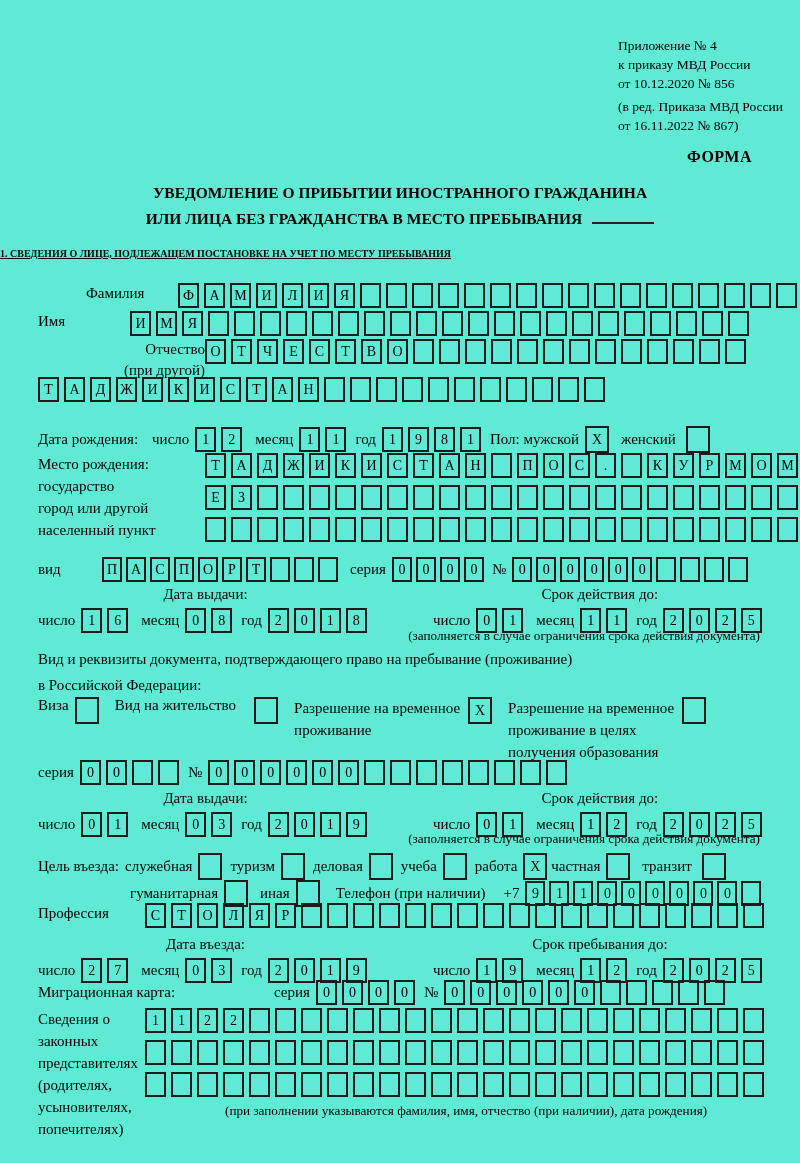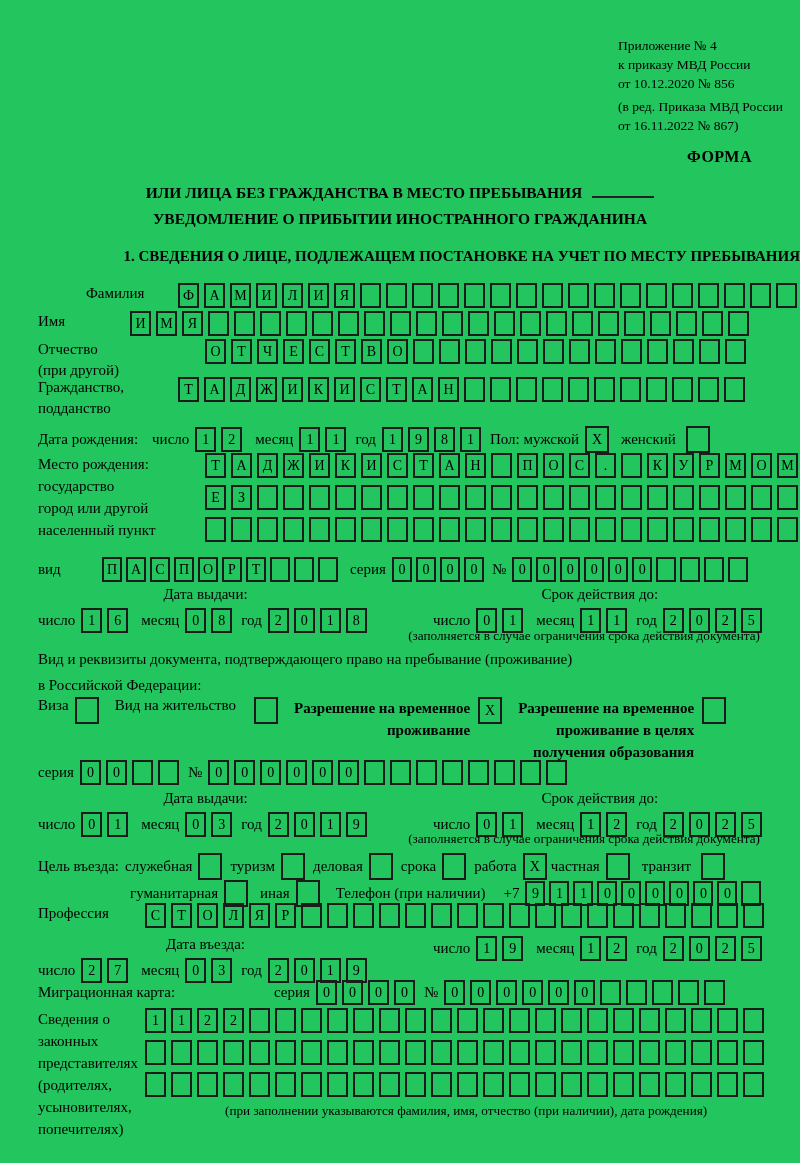--- a/index.html
+++ b/index.html
@@ -1,66 +1,66 @@
 <!DOCTYPE html>
 <html><head>
 <meta charset="utf-8">
 <style>
   * { margin:0; padding:0; box-sizing:border-box; }
   html,body { background:#fff; }
   .page {
     position:relative; width:800px; height:1163px; margin:0 auto;
-    background:#22c55e; color:#000;
+    background:#5eead4; color:#000;
     font-family:"Liberation Serif", serif; font-size:15px; overflow:hidden;
   }
   .abs { position:absolute; }
   .b { font-weight:bold; }
   .hdr { left:618px; top:36px; font-size:13.5px; line-height:19px; }
   .hdr .ed { margin-top:4px; }
   .forma { top:148px; right:48px; font-weight:bold; font-size:16px; letter-spacing:.5px; }
   .title { top:180px; left:0; width:100%; text-align:center; font-weight:bold; font-size:15.5px; line-height:26px; }
   .title .uline { display:inline-block; width:62px; border-bottom:2px solid #222; height:14px; margin-left:10px; }
-  .sech { top:248px; left:0; width:100%; text-align:right; font-weight:bold; font-size:15px; }
+  .sech { top:248px; left:0; width:100%; text-align:left; font-weight:bold; font-size:10px;text-decoration:underline; }
   .row { position:absolute; left:38px; display:flex; align-items:flex-start; white-space:nowrap; }
   .lblcol { flex:none; line-height:21px; }
   .cells { display:flex; flex-wrap:nowrap; }
   .cell {
     flex:none; display:inline-flex; align-items:center; justify-content:center;
     width:21px; height:25px; border:2px solid #1c1c1c; margin-right:5px;
     font-size:14px; font-family:"Liberation Serif", serif;
   }
   .tight .cell { width:20px; margin-right:4px; }
   .cb .cell { width:24px; height:27px; margin-right:0; }
   .stack > .cells { margin-bottom:7px; }
   .inl { display:flex; align-items:center; }
   .lbl { margin-right:6px; }
   .datecol { flex:none; }
   .dhead { text-align:center; margin-bottom:5px; }
   .dfields { display:flex; align-items:center; }
   .note { position:absolute; font-size:13.2px; }
-  .cblabel { text-align:right; line-height:22px; margin-right:8px;font-weight:bold; }
+  .cblabel { text-align:left; line-height:22px; margin-right:8px; }
   .gap4{margin-left:4px;} .gap8{margin-left:8px;text-align:center;} .gap12{margin-left:12px;} .gap16{margin-left:16px;}
 </style>
 </head>
 <body>
 
 <div class="page">
 
   <div class="abs hdr">
     <div>Приложение № 4</div>
     <div>к приказу МВД России</div>
     <div>от 10.12.2020 № 856</div>
     <div class="ed">(в ред. Приказа МВД России</div>
     <div>от 16.11.2022 № 867)</div>
   </div>
   <div class="abs forma">ФОРМА</div>
 
   <div class="abs title">
+    <div>УВЕДОМЛЕНИЕ О ПРИБЫТИИ ИНОСТРАННОГО ГРАЖДАНИНА</div>
     <div><span>ИЛИ ЛИЦА БЕЗ ГРАЖДАНСТВА В МЕСТО ПРЕБЫВАНИЯ</span><span class="uline"></span></div>
-    <div>УВЕДОМЛЕНИЕ О ПРИБЫТИИ ИНОСТРАННОГО ГРАЖДАНИНА</div>
   </div>
 
   <div class="abs sech">1. СВЕДЕНИЯ О ЛИЦЕ, ПОДЛЕЖАЩЕМ ПОСТАНОВКЕ НА УЧЕТ ПО МЕСТУ ПРЕБЫВАНИЯ</div>
 
   <div class="row" style="top:283px;margin-left:48px;">
     <div class="lblcol" style="width:92px;">Фамилия</div>
     <div class="cells">
         <span class="cell">Ф</span>
         <span class="cell">А</span>
         <span class="cell">М</span>
@@ -112,21 +112,21 @@
         <span class="cell"></span>
         <span class="cell"></span>
         <span class="cell"></span>
         <span class="cell"></span>
         <span class="cell"></span>
         <span class="cell"></span>
       </div>
   </div>
 
   <div class="row" style="top:339px;">
-    <div class="lblcol" style="width:167px;">
+    <div class="lblcol" style="width:167px;text-align:right;">
       <div>Отчество</div>
       <div>(при другой)</div>
     </div>
     <div class="cells">
         <span class="cell">О</span>
         <span class="cell">Т</span>
         <span class="cell">Ч</span>
         <span class="cell">Е</span>
         <span class="cell">С</span>
         <span class="cell">Т</span>
@@ -142,24 +142,20 @@
         <span class="cell"></span>
         <span class="cell"></span>
         <span class="cell"></span>
         <span class="cell"></span>
         <span class="cell"></span>
         <span class="cell"></span>
       </div>
   </div>
 
   <div class="row" style="top:377px;">
-    <div class="lblcol" style="width:140px;">
-      <div>Гражданство,</div>
-      <div>подданство</div>
-    </div>
     <div class="cells">
         <span class="cell">Т</span>
         <span class="cell">А</span>
         <span class="cell">Д</span>
         <span class="cell">Ж</span>
         <span class="cell">И</span>
         <span class="cell">К</span>
         <span class="cell">И</span>
         <span class="cell">С</span>
         <span class="cell">Т</span>
@@ -490,21 +486,21 @@
         <span class="cell"></span>
       </span>
     <span class="lbl gap8">туризм</span>
     <span class="cells cb">
         <span class="cell"></span>
       </span>
     <span class="lbl gap8">деловая</span>
     <span class="cells cb">
         <span class="cell"></span>
       </span>
-    <span class="lbl gap8">срока</span>
+    <span class="lbl gap8">учеба</span>
     <span class="cells cb">
         <span class="cell"></span>
       </span>
     <span class="lbl gap8">работа</span>
     <span class="cells cb">
         <span class="cell">X</span>
       </span>
     <span class="lbl gap4">частная</span>
     <span class="cells cb">
         <span class="cell"></span>
@@ -587,20 +583,21 @@
         <span class="lbl gap4">год</span>
         <span class="cells">
             <span class="cell">2</span>
             <span class="cell">0</span>
             <span class="cell">1</span>
             <span class="cell">9</span>
           </span>
       </div>
     </div>
     <div class="datecol">
+      <div class="dhead">Срок пребывания до:</div>
       <div class="dfields">
         <span class="lbl">число</span>
         <span class="cells">
             <span class="cell">1</span>
             <span class="cell">9</span>
           </span>
         <span class="lbl gap8">месяц</span>
         <span class="cells">
             <span class="cell">1</span>
             <span class="cell">2</span>

